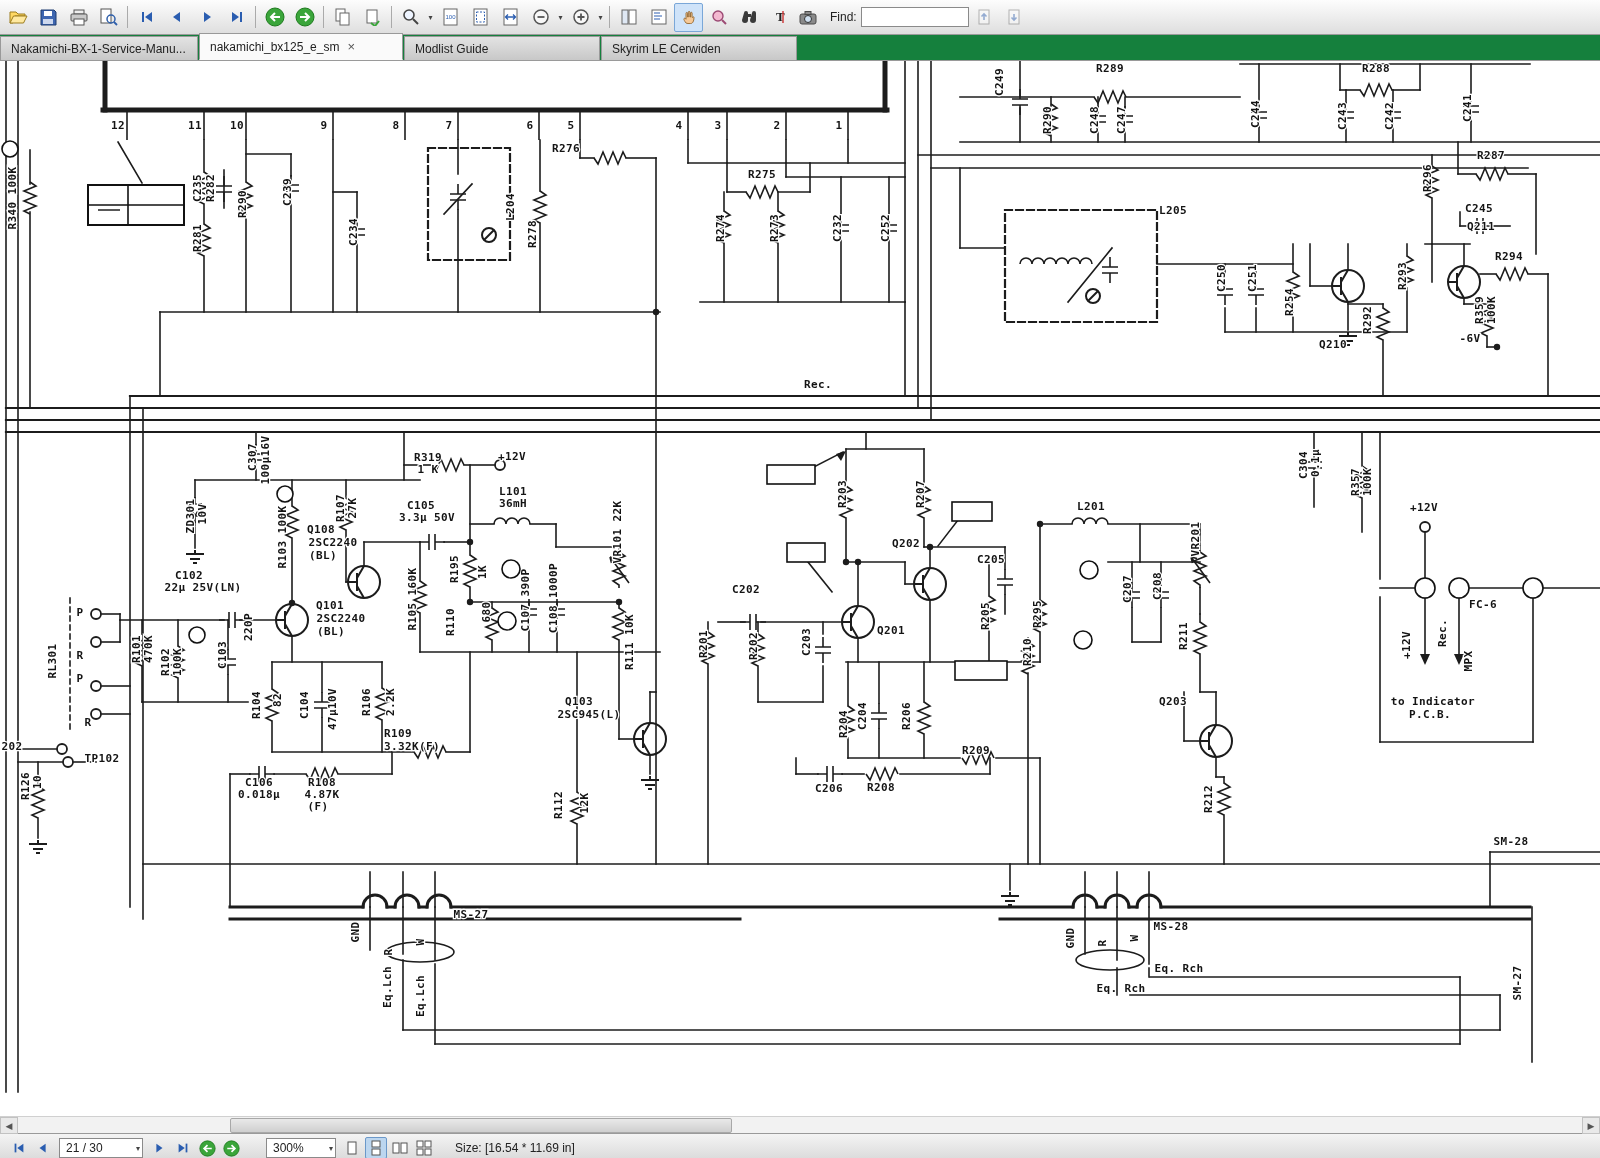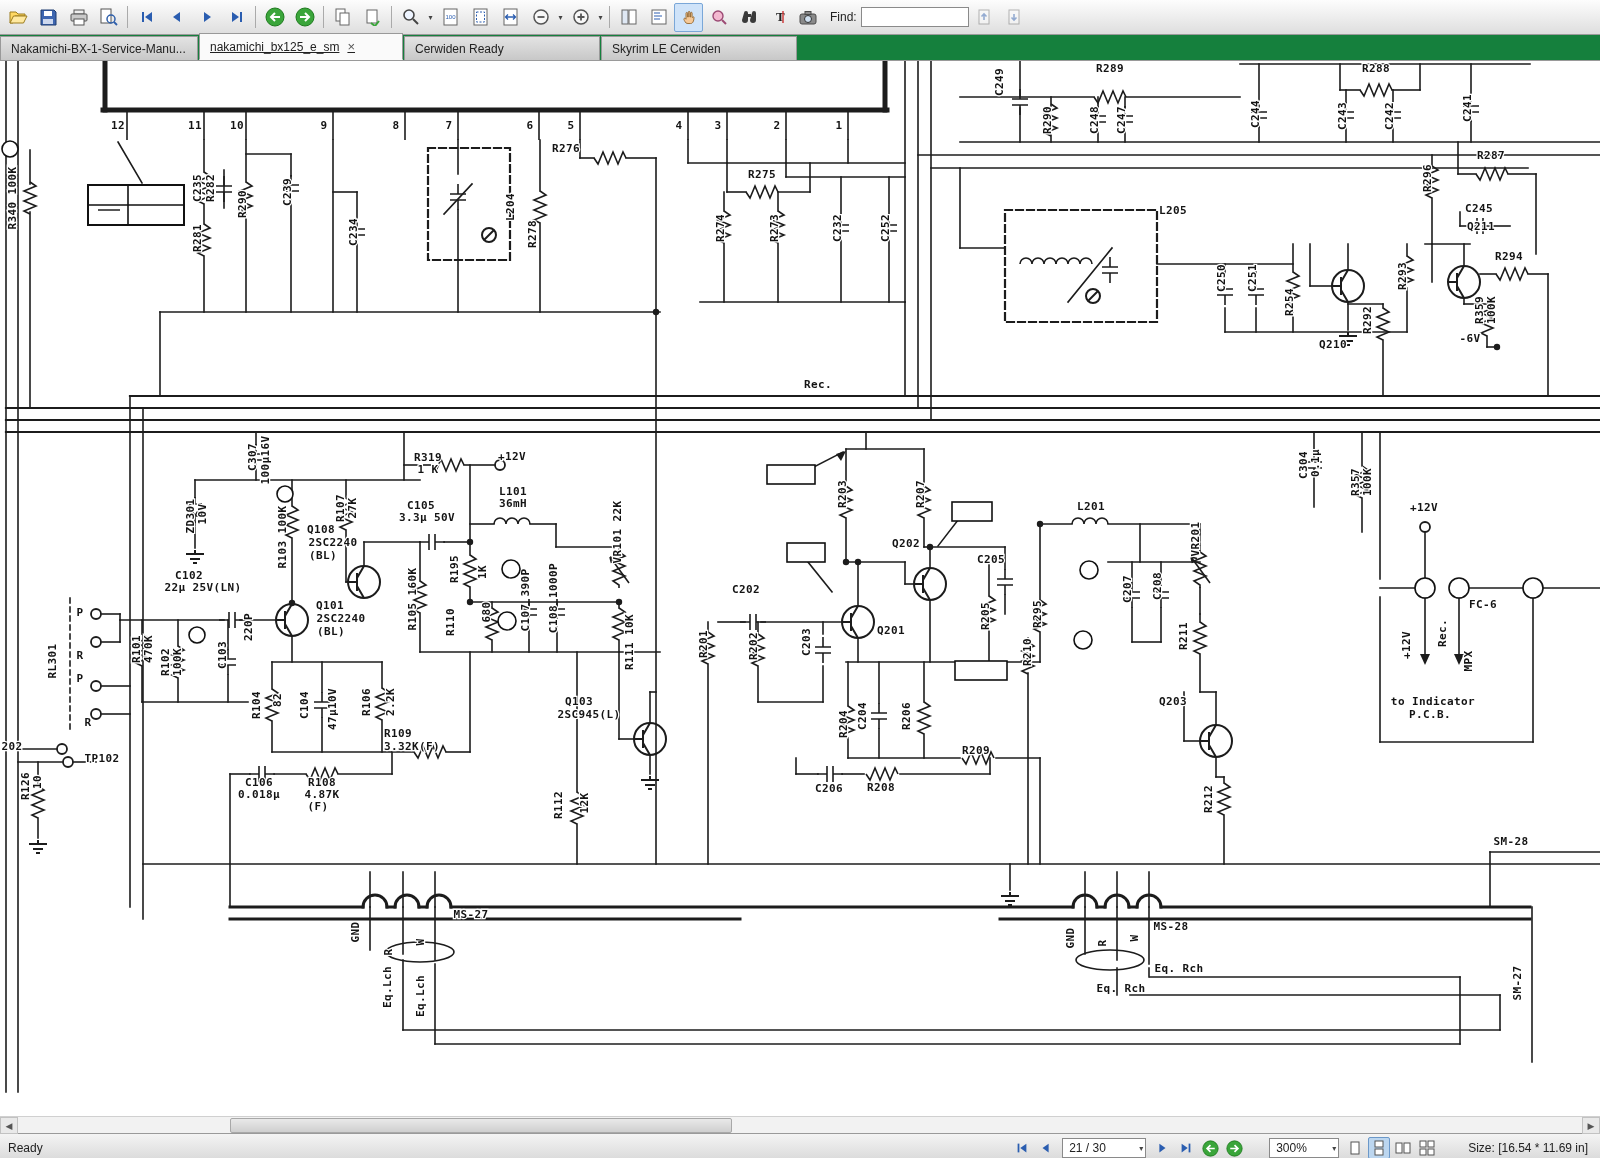--- a/index.html
+++ b/index.html
@@ -17,21 +17,21 @@
   .sep{width:1px;height:22px;background:#aaa;margin:0 3px;flex:0 0 auto;}
   .findwrap{display:flex;align-items:center;gap:4px;margin-left:6px;font-size:12px;color:#222;}
   .findwrap input{width:100px;height:18px;border:1px solid #8a8a8a;font-size:12px;padding:0 3px;
     font-family:"Liberation Sans",sans-serif;}
   
   .tabbar{height:25px;background:#15803d;display:flex;align-items:flex-end;flex:0 0 auto;
     border-bottom:1px solid #9a9a9a;}
   .tab{height:23px;display:flex;align-items:center;gap:8px;padding:0 10px;
     font-size:12px;color:#222;background:linear-gradient(#e3e3e3,#c8c8c8);
     border:1px solid #999;border-bottom:none;margin-right:1px;white-space:nowrap;overflow:hidden;}
-  .tab.active{background:#fafafa;height:25px;border-bottom:1px solid #fafafa;text-decoration:underline;}
+  .tab.active{background:#fafafa;height:25px;border-bottom:1px solid #fafafa;}
   .tab .close{font-size:13px;color:#555;line-height:1;}
   .tab1{width:176px}.tab2{width:182px}.tab3{width:174px}.tab4{width:174px}
   
   .content{flex:0 0 auto;height:1055px;background:#fff;position:relative;overflow:hidden;}
   svg#schem{position:absolute;left:0;top:0;}
   .slabel text{font:bold 11px "DejaVu Sans Mono",monospace;fill:#141414;
     paint-order:stroke;stroke:#ffffff;stroke-width:2.4px;letter-spacing:.4px;}
   
   .hscroll{height:16px;background:#f2f2f2;border-top:1px solid #d0d0d0;position:relative;flex:0 0 auto;}
   .sbtn{position:absolute;top:0;width:16px;height:15px;display:flex;align-items:center;justify-content:center;
@@ -43,21 +43,21 @@
     display:flex;align-items:center;font-size:12px;color:#222;padding:0 8px;flex:0 0 auto;gap:2px;}
   .status-left{flex:1;}
   .combo{display:flex;align-items:center;border:1px solid #8a8a8a;background:#fff;height:18px;
     padding:0 2px 0 6px;gap:0;margin:0 3px;}
   .combo .caret{font-size:8px;color:#444;}
   .combo.page{width:74px;justify-content:space-between;}
   .combo.zoom{width:60px;justify-content:space-between;margin-left:22px;}
   .vicon{width:20px;height:20px;display:flex;align-items:center;justify-content:center;
     border:1px solid transparent;border-radius:2px;}
   .vicon.active{background:#bcd6ef;border:1px solid #6b98c9;}
-  .size-label{margin-left:28px;margin-right:4px;}
+  .size-label{margin-left:18px;margin-right:4px;}
 </style>
 </head>
 <body>
 
 <div class="app">
 
   <div class="toolbar">
     <div class="tbtn">
       <svg width="19" height="17" viewBox="0 0 19 17">
           <path d="M1 14V3h6l2 2h7v2H6L4 14z" fill="#ffd863" stroke="#9c7c1e"></path>
@@ -237,21 +237,21 @@
 
   <div class="tabbar">
     <div class="tab tab1">
       <span>Nakamichi-BX-1-Service-Manu...</span>
     </div>
     <div class="tab tab2 active">
       <span>nakamichi_bx125_e_sm</span>
       <span class="close">×</span>
     </div>
     <div class="tab tab3">
-      <span>Cerwiden Ready</span>
+      <span>Modlist Guide</span>
     </div>
     <div class="tab tab4">
       <span>Skyrim LE Cerwiden</span>
     </div>
   </div>
 
   <div class="content">
     <svg id="schem" width="1600" height="1055" viewBox="0 59 1600 1055">
       <defs>
         <g id="rv">
@@ -974,21 +974,20 @@
       </svg>
   </div>
 
   <div class="hscroll">
     <div class="sbtn" style="left:0">◀</div>
     <div class="sthumb"></div>
     <div class="sbtn" style="right:0">▶</div>
   </div>
 
   <div class="statusbar">
-    <div class="status-left">Ready</div>
     <div class="vicon">
       <svg width="14" height="14" viewBox="0 0 16 16">
           <rect x="3" y="3" width="2" height="10" fill="#2a5db0"></rect>
           <path d="M13 3L6 8l7 5z" fill="#2a5db0"></path>
         </svg>
     </div>
     <div class="vicon">
       <svg width="14" height="14" viewBox="0 0 16 16">
           <path d="M11 3L4 8l7 5z" fill="#2a5db0"></path>
         </svg>

